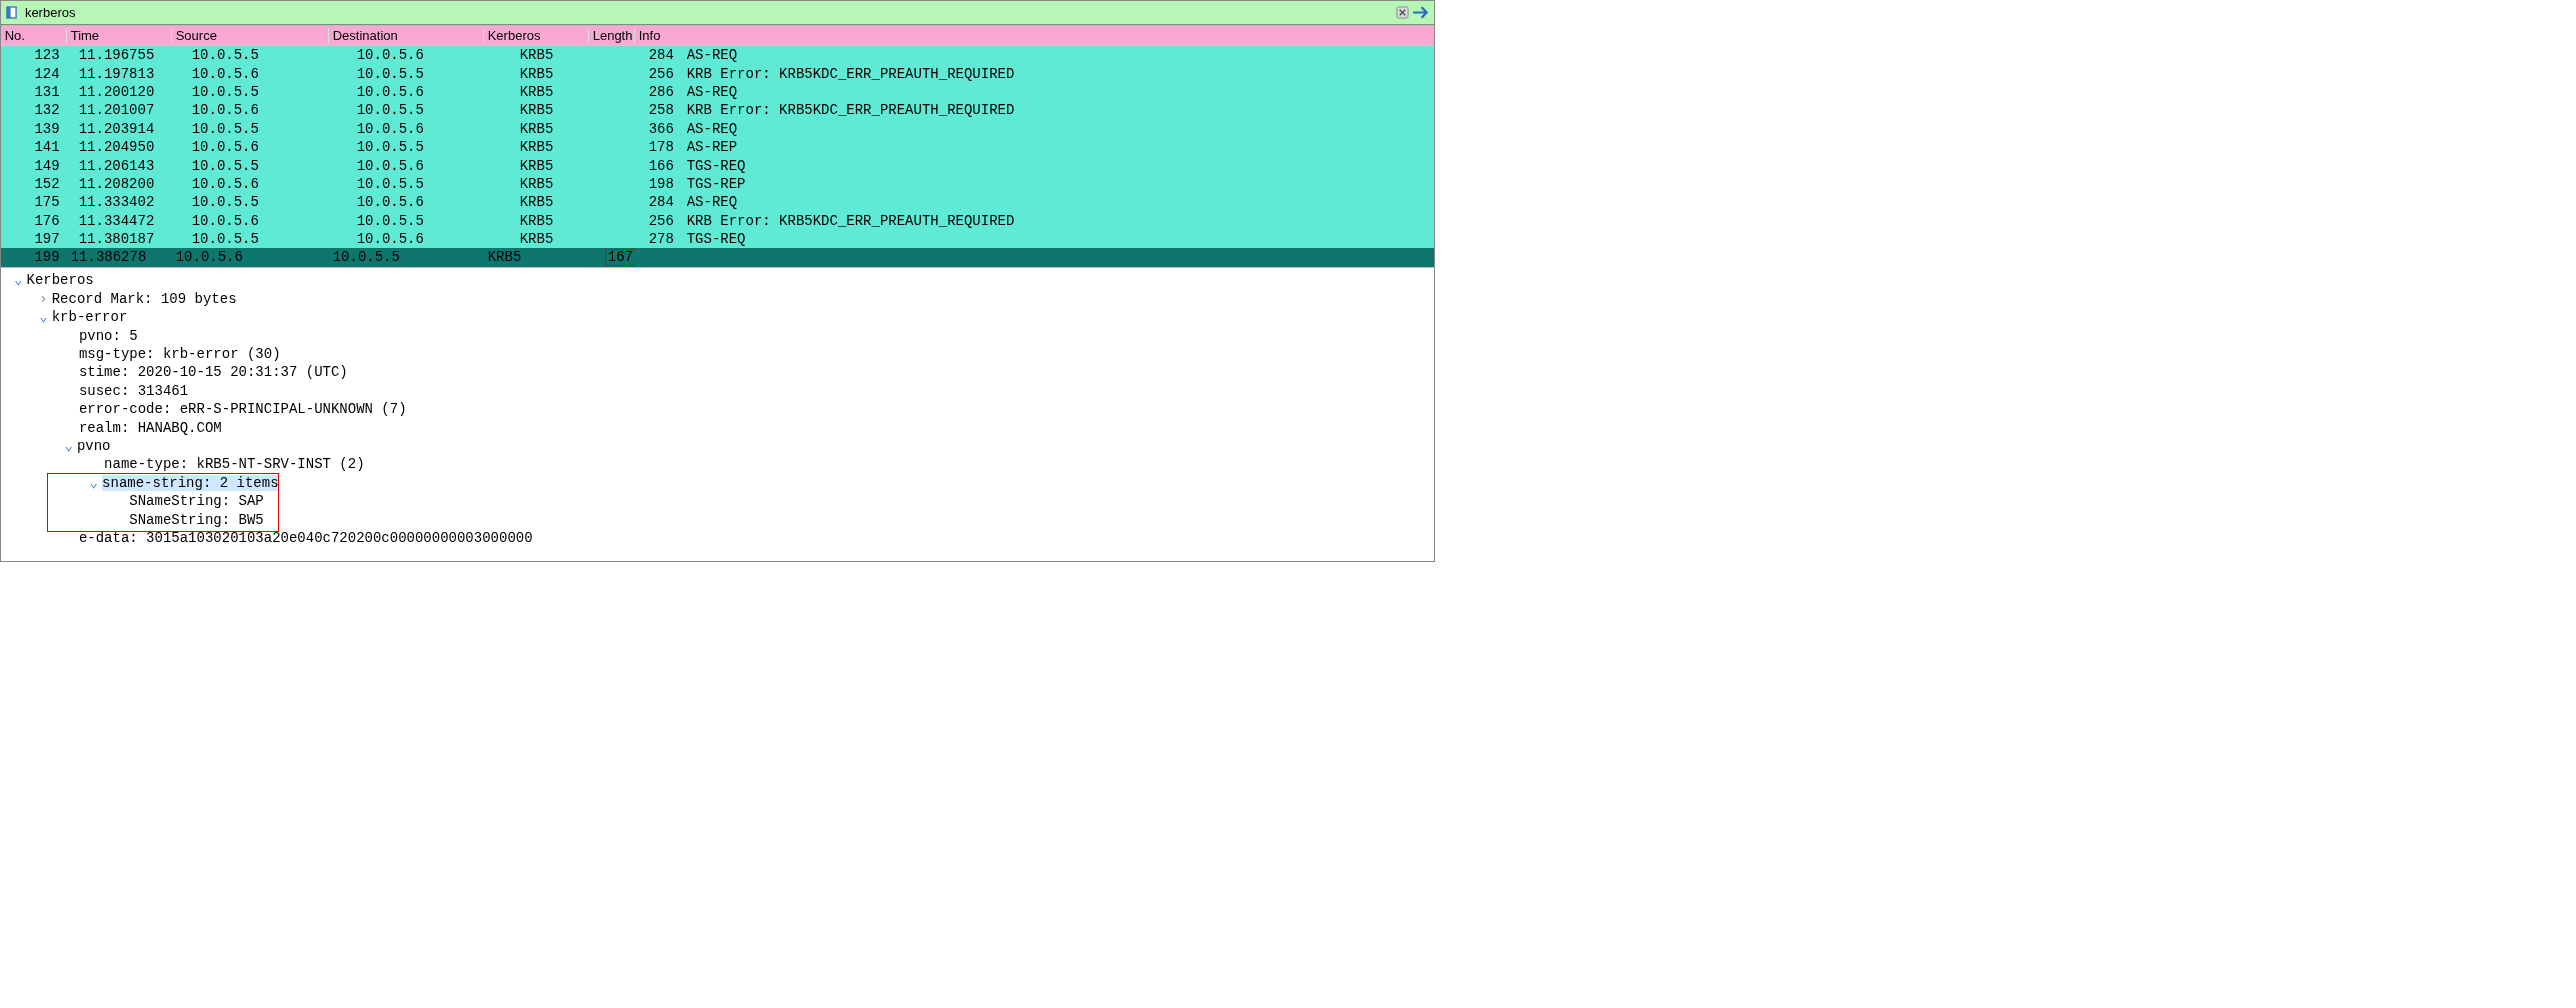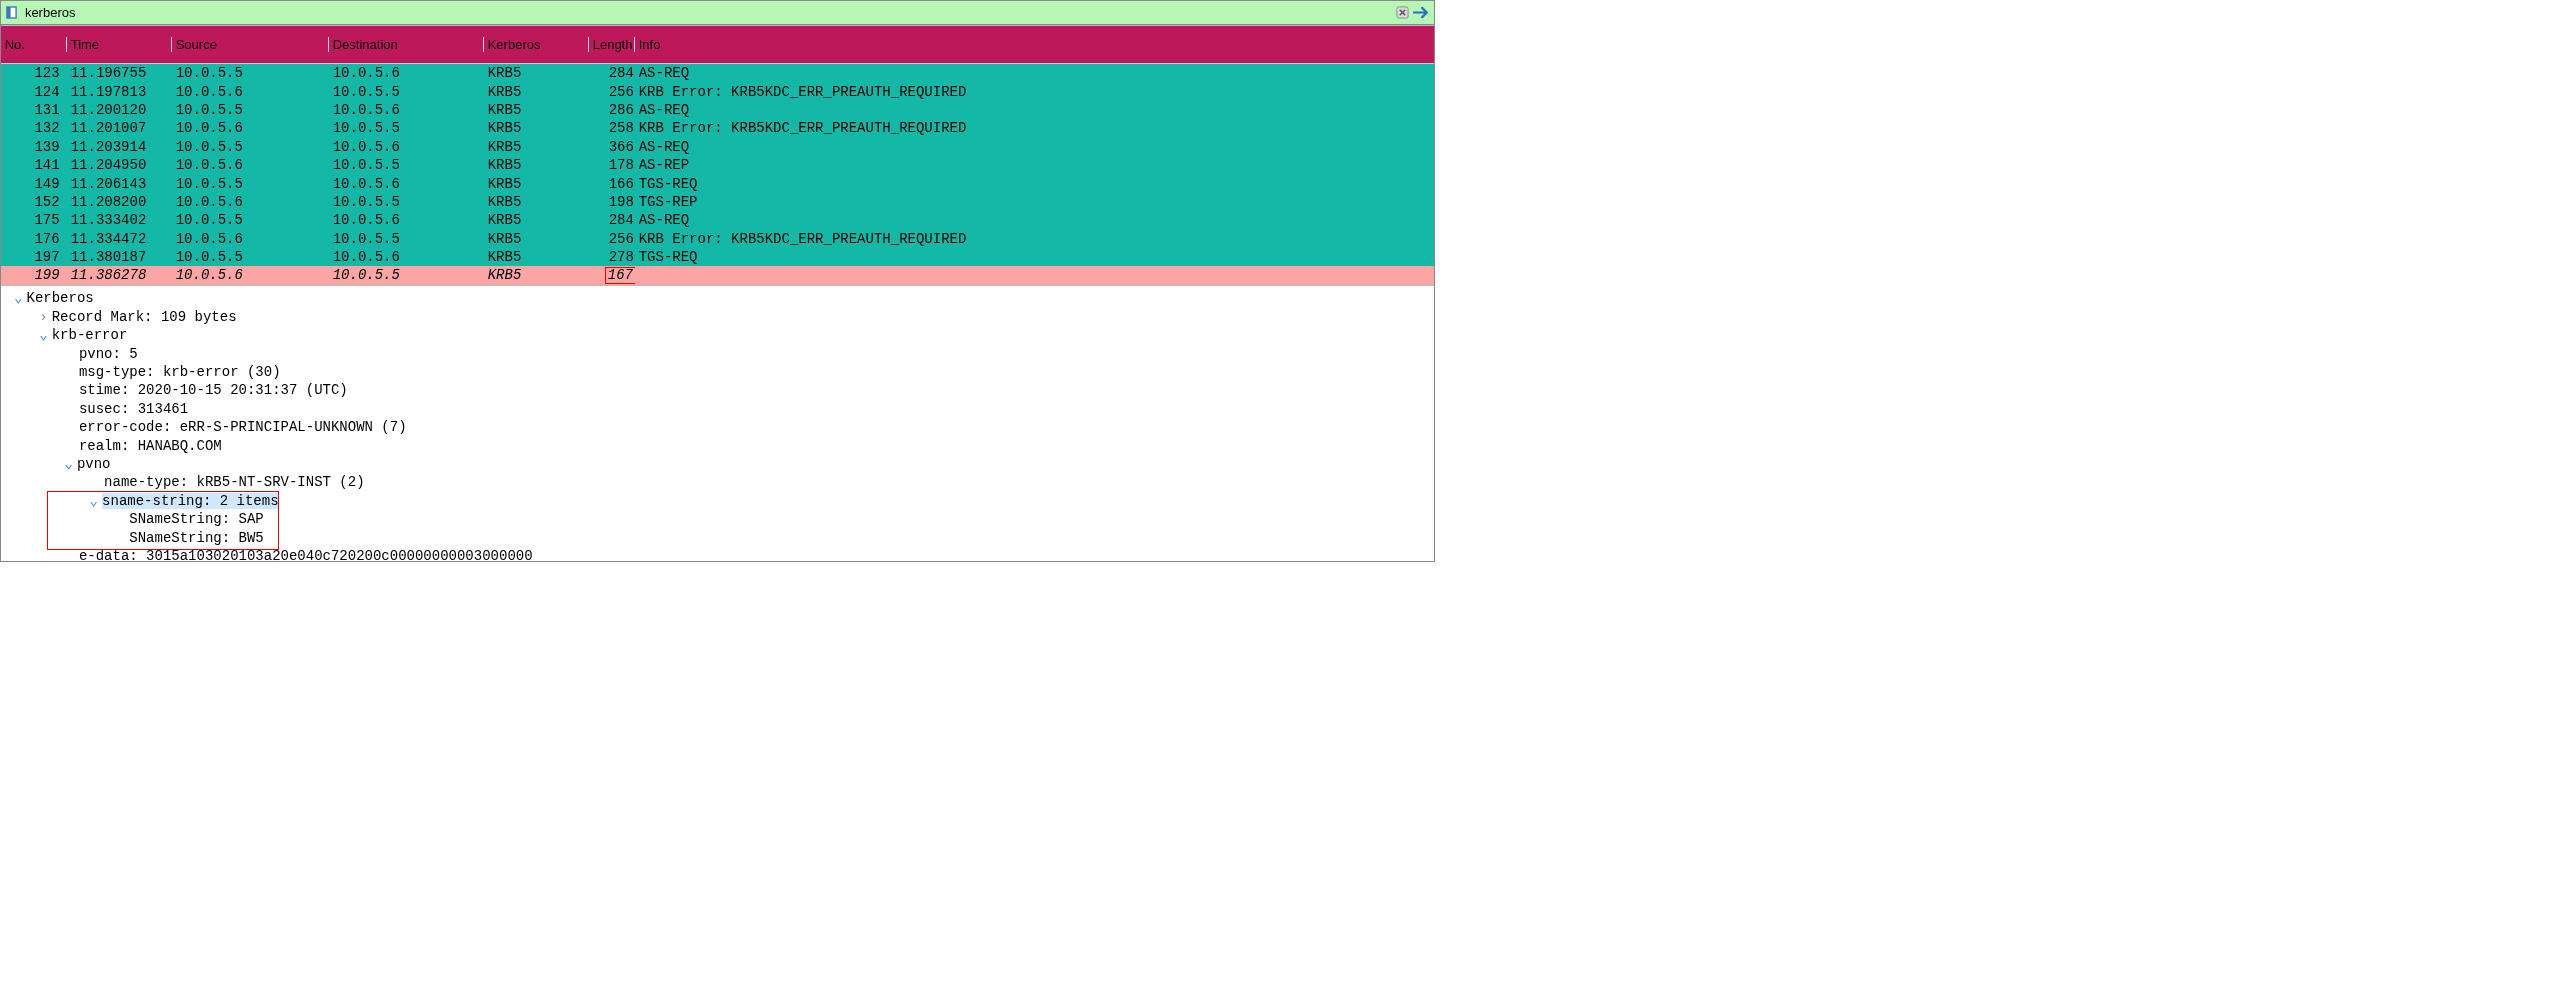--- a/index.html
+++ b/index.html
@@ -52,24 +52,24 @@
     font-weight: bold;
   }
   
   .packet-list {
     border-top: 1.8px solid #bbb;
     border-bottom: 1.8px solid #bbb;
   }
   .plist-header {
     display: grid;
     grid-template-columns: 66px 105px 157px 155px 105px 46px 1fr;
-    background: #be185d;
+    background: #f9a8d4;
     border-bottom: 0.9px solid #ccc;
     font-size: 13px;
-    height: 38px;
+    height: 20px;
     align-items: center;
   }
   .plist-header > div {
     padding: 0 3.7px;
     border-right: 0.9px solid #ddd;
     white-space: nowrap;
     overflow: hidden;
   }
   .plist-header > div:last-child { border-right: none; }
   .plist-body { }
@@ -81,22 +81,22 @@
     font-family: "Consolas","Courier New",monospace;
     font-size: 14px;
   }
   .plist-row > div {
     padding: 0 3.7px;
     white-space: nowrap;
     overflow: hidden;
   }
   .plist-row .no { text-align: right; padding-right: 7.4px;}
   .plist-row .len { text-align: right; padding-right: 7.4px; margin-left: 16px;}
-  .bg-lav { background: #14b8a6; }
-  .bg-sel { background: #fca5a5; font-style: italic; }
+  .bg-lav { background: #5eead4; gap: 8px; }
+  .bg-sel { background: #0f766e; }
   .red-box {
     border: 1.8px solid #e60000;
     display: inline-block;
     padding: 0 1.8px;
     line-height: 14.8px;
     margin-left: -3.7px;
   }
   
   .details {
     padding: 3.7px 3.7px 7.4px 3.7px;

